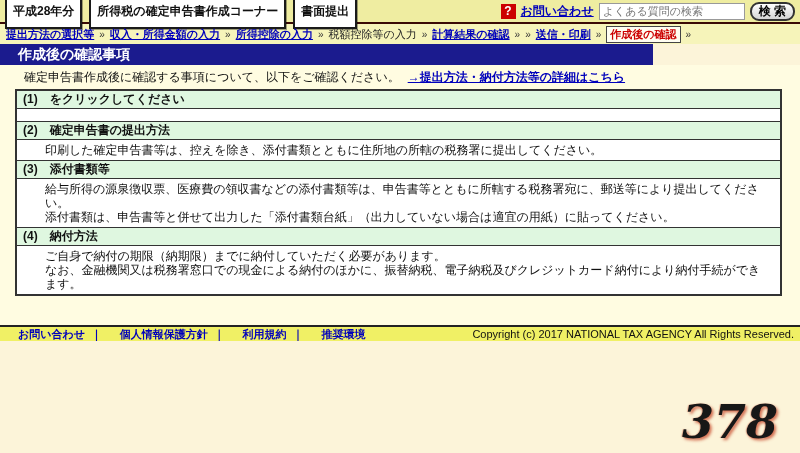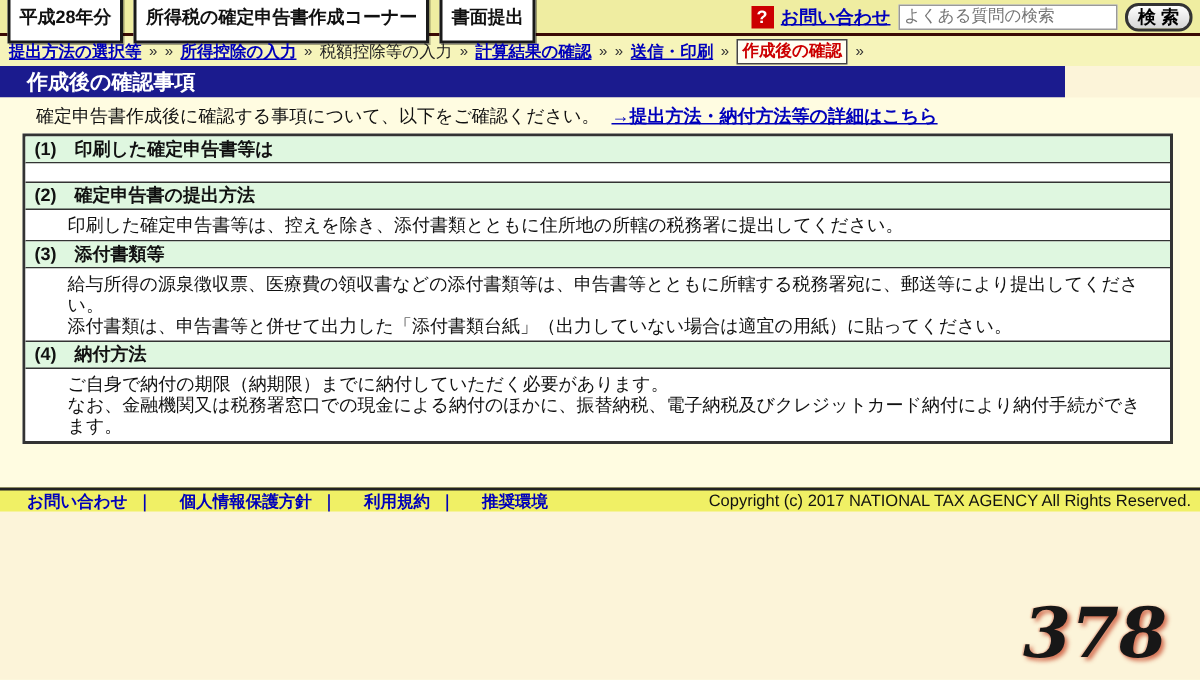--- a/index.html
+++ b/index.html
@@ -38,21 +38,21 @@
     height:20px; background:var(--breadcrumb-bg,#F6F4BA);
     display:flex; align-items:center; font-size:11px; padding:0 6px; gap:5px;
     white-space:nowrap; overflow:hidden;
   }
   .bc-link { color:var(--link-blue,#0000BB); font-weight:bold; text-decoration:underline; cursor:pointer; }
   .bc-text { color:#222; }
   .bc-sep { color:#333; font-size:10px; }
   .bc-current { color:var(--alert-red,#CC0000); font-weight:bold; border:1px solid #444; padding:0 3px; line-height:15px; background:#fffef2; }
   
   .title-bar {
-    height:21px; width:710px; background:var(--title-bar-bg,#1B1B8E);
+    height:21px; width:653px; background:var(--title-bar-bg,#1B1B8E);
     color:#fff; font-weight:bold; font-size:14px; line-height:21px; padding-left:18px;
   }
   
   .content { background:var(--content-bg,#FFFCE1); height:260px; padding-top:5px; overflow:hidden; }
   .intro { margin-left:24px; font-size:12px; line-height:14px; }
   .intro-link { color:var(--link-blue,#0000BB); font-weight:bold; text-decoration:underline; margin-left:8px; cursor:pointer; }
   .sections { width:767px; margin:5px 0 0 15px; border:2px solid #333; background:#fff; }
   .sec-h {
     background:var(--section-header-green,#DFF7E0); border-bottom:1px solid #333;
     font-weight:bold; font-size:12px; padding:2px 6px; display:flex; gap:12px; line-height:13px;
@@ -95,20 +95,21 @@
     <span class="faq-icon">?</span>
     <span class="faq-link">お問い合わせ</span>
     <input class="search-input" placeholder="よくある質問の検索" style="">
     <button class="search-btn">検 索</button>
   </span>
 </div>
 
 <div class="breadcrumb">
   <span class="bc-link">提出方法の選択等</span>
   <span class="bc-sep">»</span>
+  <span class="bc-link">収入・所得金額の入力</span>
   <span class="bc-sep">»</span>
   <span class="bc-link">所得控除の入力</span>
   <span class="bc-sep">»</span>
   <span class="bc-text">税額控除等の入力</span>
   <span class="bc-sep">»</span>
   <span class="bc-link">計算結果の確認</span>
   <span class="bc-sep">»</span>
   <span class="bc-sep">»</span>
   <span class="bc-link">送信・印刷</span>
   <span class="bc-sep">»</span>
@@ -121,21 +122,21 @@
 
 <div class="content">
   <div class="intro">
     <span>確定申告書作成後に確認する事項について、以下をご確認ください。</span><span class="intro-link">→提出方法・納付方法等の詳細はこちら</span>
   </div>
 
   <div class="sections">
 
     <div class="sec-h">
       <span>(1)</span>
-      <span>印刷した確定申告書等は</span>
+      <span>をクリックしてください</span>
     </div>
     <div class="sec-b">
       <table class="dl-table">
         <tbody>
       </tbody>
         </table>
     </div>
 
     <div class="sec-h">
       <span>(2)</span>

